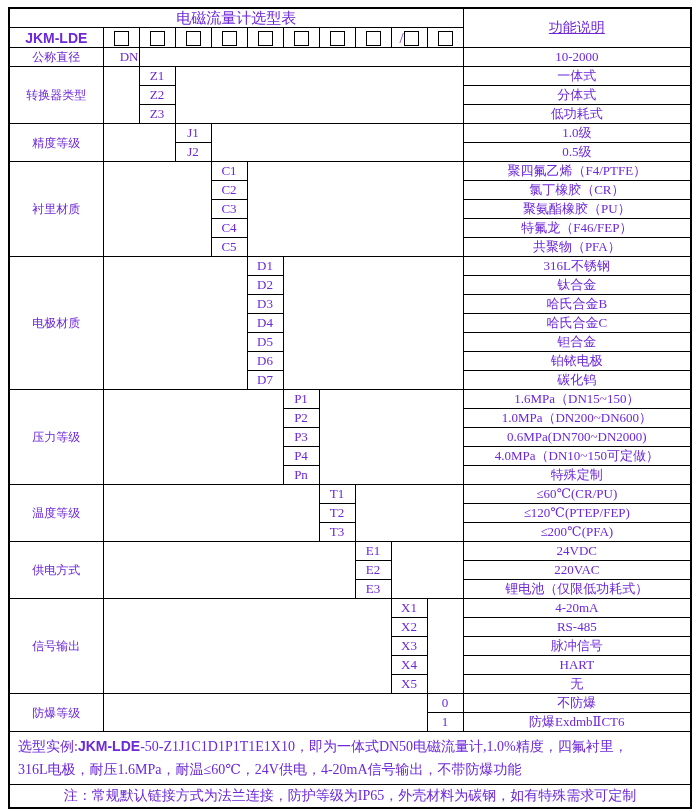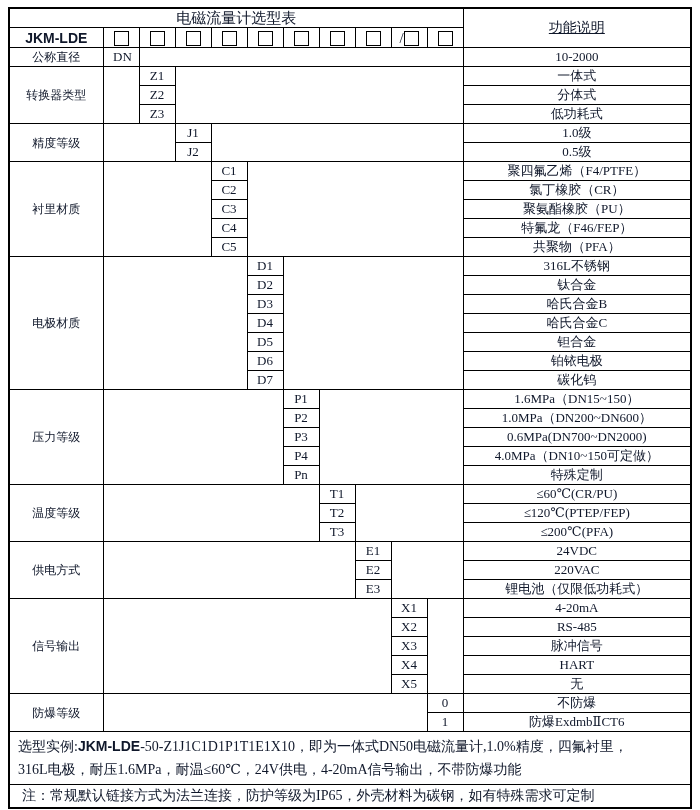--- a/index.html
+++ b/index.html
@@ -1,51 +1,51 @@
 <!DOCTYPE html>
 <html><head>
 <meta charset="utf-8">
 <style>
   html,body{margin:0;padding:0;background:#fff;}
   .page{
     width:700px;height:810px;box-sizing:border-box;
     padding:7px 8px;background:#fff;overflow:hidden;
-    font-family:"Liberation Serif","DejaVu Serif",serif;color:#0f172a;
+    font-family:"Liberation Serif","DejaVu Serif",serif;color:#6d28d9;
   }
   table.sel{
     width:684px;border-collapse:collapse;table-layout:fixed;
     border:2px solid #000;
   }
   td{
     border:1px solid #000;padding:0;text-align:center;
     font-size:13px;line-height:18px;height:18px;
     overflow:hidden;white-space:nowrap;
   }
   td.title-cell{font-size:15px;height:18px;}
   td.func-header{font-size:14px;text-decoration:underline;}
   td.model-cell{
     font-family:"Liberation Sans","DejaVu Sans",sans-serif;
     font-weight:bold;font-size:14px;height:16px;
   }
   td.label-cell{font-size:12px;}
   td.code-cell{font-size:13px;}
-  td.dn-cell{text-align:center;padding-left:3px;}
+  td.dn-cell{text-align:right;padding-left:3px;}
   td.cb-cell{height:16px;}
   span.cbx{
     display:inline-block;width:13px;height:13px;
     border:1px solid #000;vertical-align:middle;background:#fff;
   }
   span.slash{font-size:15px;vertical-align:middle;}
   td.notes-cell{
     text-align:left;white-space:normal;height:auto;
     font-size:14px;line-height:23px;padding:3px 8px;
   }
   td.note2-cell{
-    text-align:left;white-space:normal;height:20px;
-    font-size:14px;line-height:20px;padding:1px 12px;
+    text-align:center;white-space:normal;height:20px;
+    font-size:14px;line-height:20px;padding:1px 0;
   }
   .ex-line2{text-align:left;}
   .bold-model{font-weight:bold;font-family:"Liberation Sans","DejaVu Sans",sans-serif;}
 </style>
 </head>
 <body>
 
 <div class="page">
 <table class="sel">
   <colgroup>

